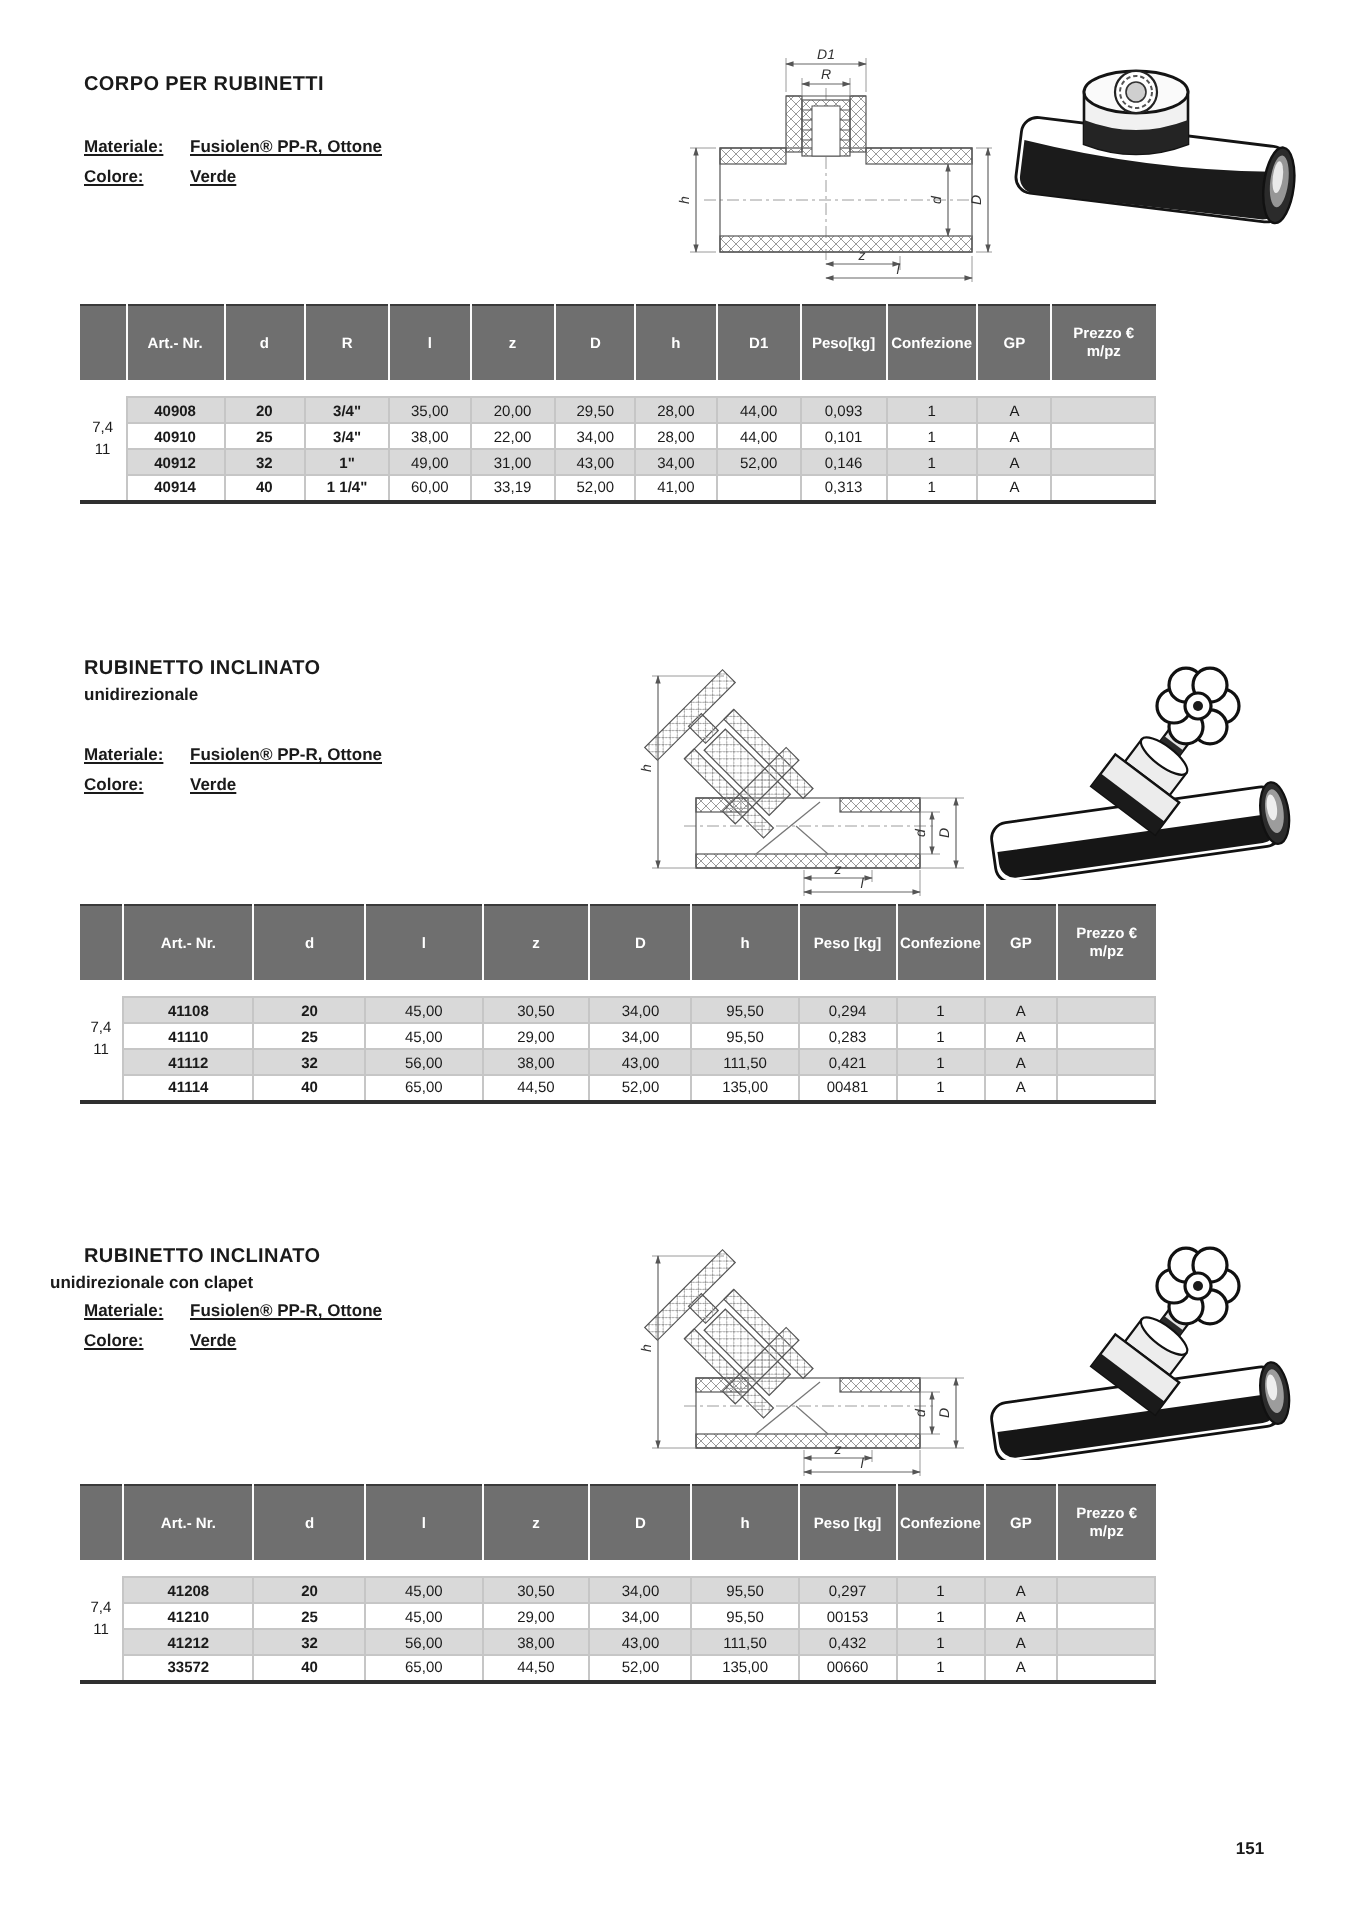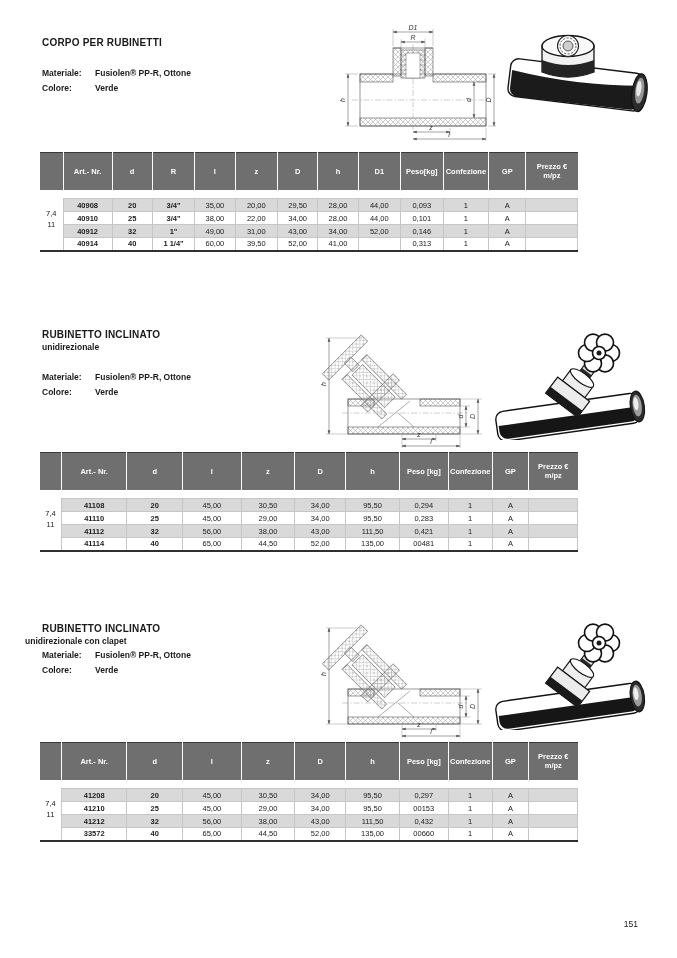--- a/index.html
+++ b/index.html
@@ -5,23 +5,23 @@
   * { margin:0; padding:0; box-sizing:border-box; }
   html,body { background:#fff; }
   body {
     width:677px; height:958px; position:relative;
     font-family:"Liberation Sans", sans-serif; color:#1a1a1a;
     overflow:hidden;
   }
   .abs { position:absolute; }
   .sec-title { font-size:10px; font-weight:bold; letter-spacing:.2px; }
   .sec-sub   { font-size:8.5px; font-weight:bold; }
-  .meta      { font-size:8.5px; font-weight:bold; display:flex; }
+  .meta      { font-size:8.5px; font-weight:bold; display:flex;text-decoration:underline; }
   .meta .lbl { width:53px; }
-  .pageno    { font-size:8.5px; font-weight:normal; width:26px; text-align:right; }
+  .pageno    { font-size:8.5px; font-weight:bold; width:26px; text-align:center; }
 
   table.data-table {
     position:absolute; left:40px; width:538px;
     border-collapse:collapse; table-layout:fixed;
     border-top:1px solid #3a3a3a; border-bottom:2px solid #2f2f2f;
     font-size:7.5px;
   }
   .data-table th {
     background:#6f6f6f; color:#fff; font-weight:bold;
     height:37px; text-align:center; vertical-align:middle;
@@ -225,21 +225,21 @@
         <td>0,146</td>
         <td>1</td>
         <td>A</td>
         <td></td>
       </tr>
       <tr class="data-row">
         <td>40914</td>
         <td>40</td>
         <td>1 1/4"</td>
         <td>60,00</td>
-        <td>39,50</td>
+        <td>33,19</td>
         <td>52,00</td>
         <td>41,00</td>
         <td></td>
         <td>0,313</td>
         <td>1</td>
         <td>A</td>
         <td></td>
       </tr>
     </tbody>
   </table>

